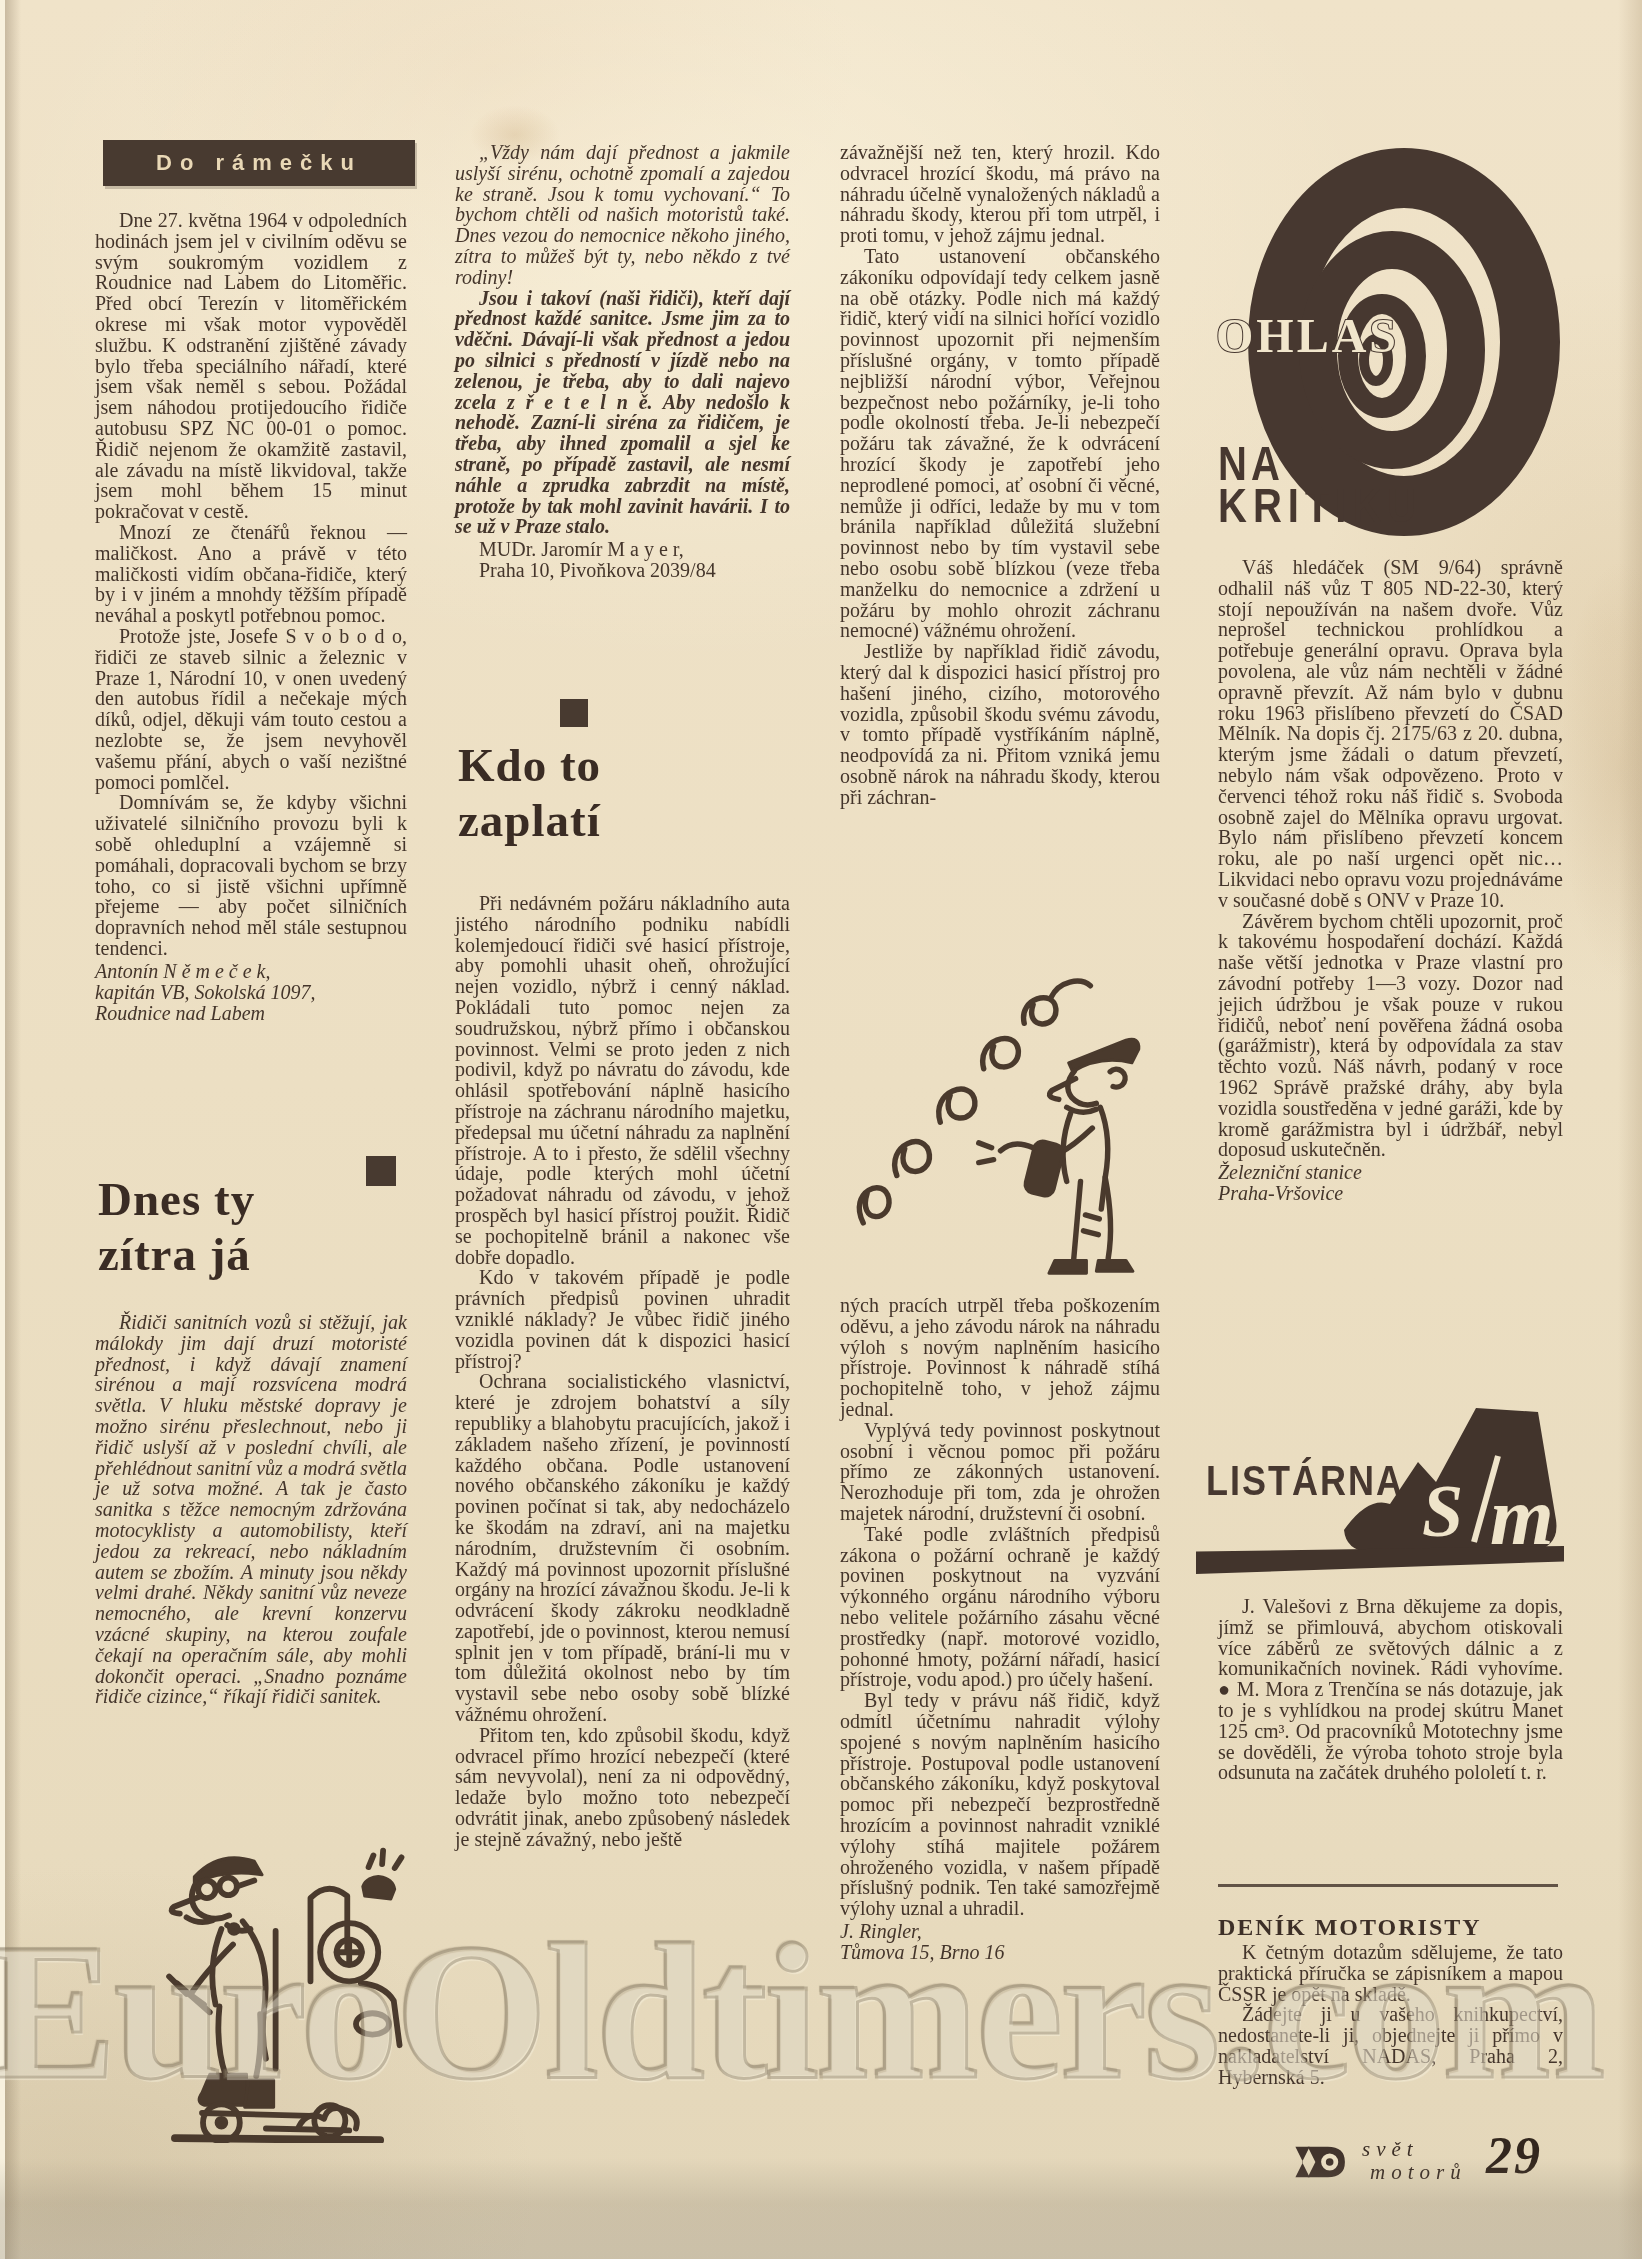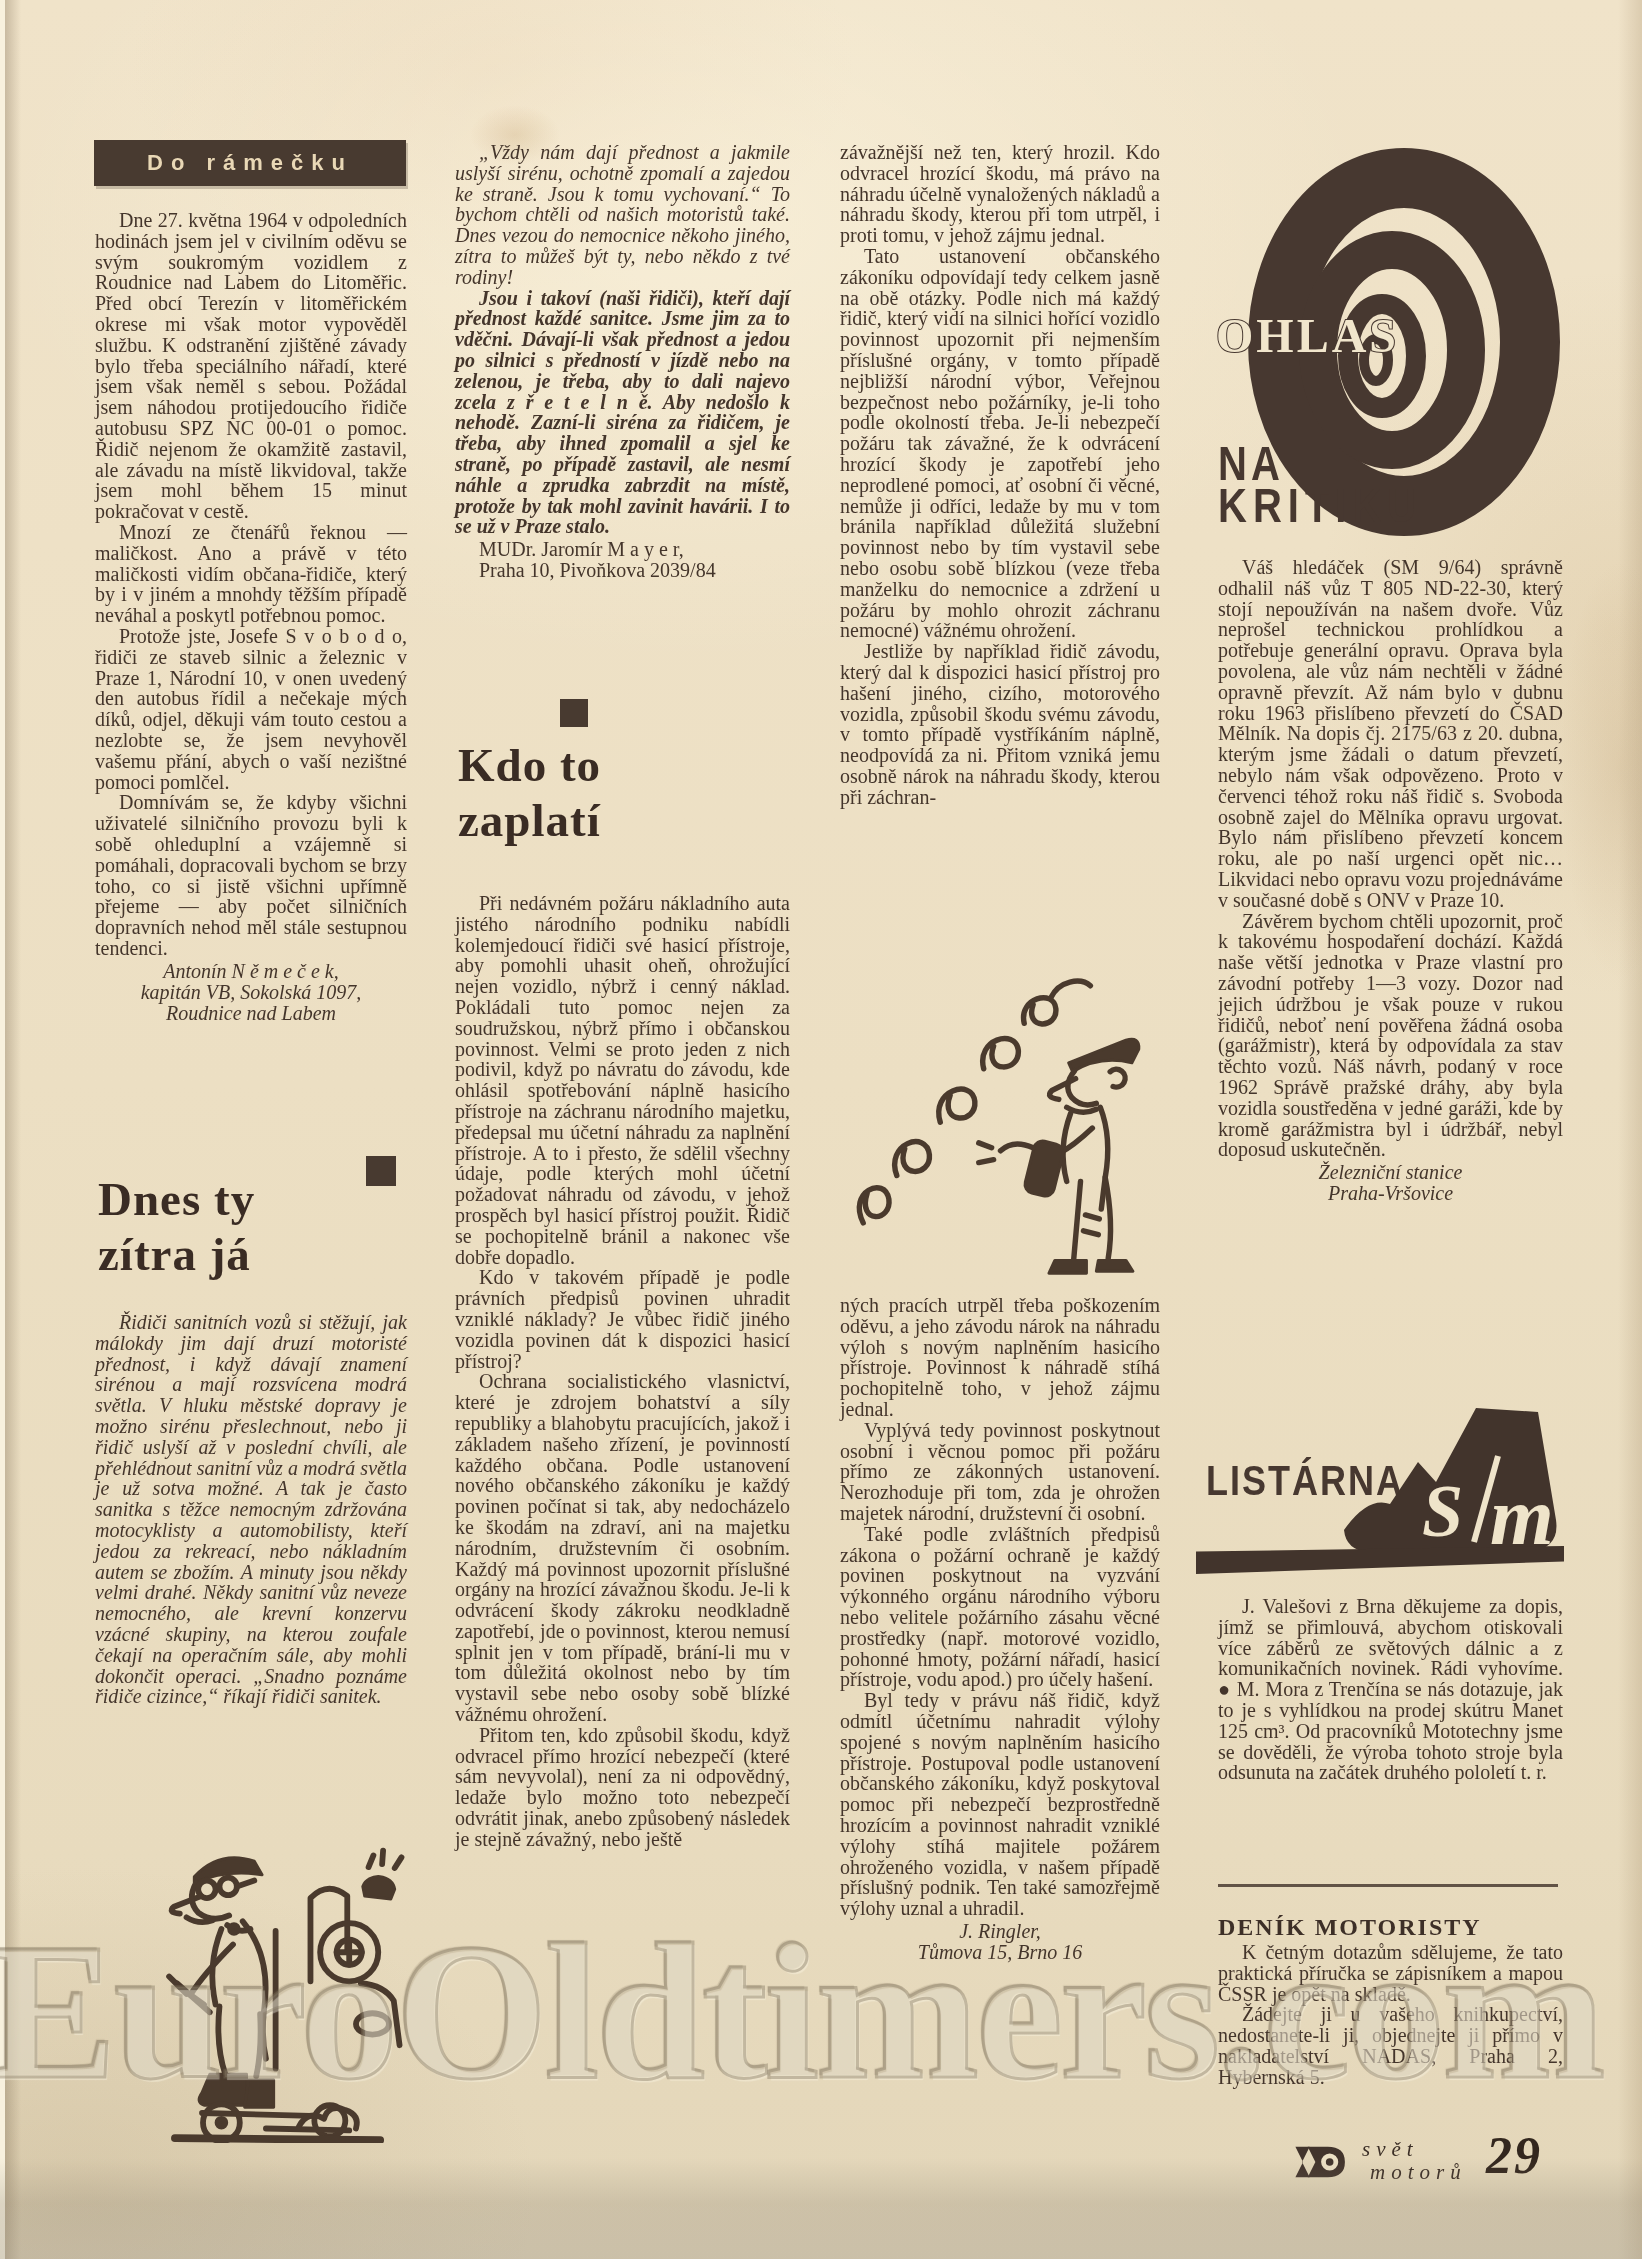--- a/index.html
+++ b/index.html
@@ -20,21 +20,21 @@
     background:linear-gradient(180deg,rgba(140,131,114,0),rgba(140,131,114,.26) 45%,rgba(163,156,142,.38));}
   .stain1{position:absolute;left:470px;top:105px;width:90px;height:60px;border-radius:50%;
     background:radial-gradient(closest-side,rgba(171,124,63,.18),transparent);}
   .stain2{position:absolute;left:1560px;top:560px;width:120px;height:420px;border-radius:50%;
     background:radial-gradient(closest-side,rgba(160,120,70,.14),transparent);}
 
   .abs{position:absolute;}
   .body-text p{margin:0;text-indent:24px;font-size:20px;line-height:20.8px;text-align:justify;}
   .italic-block p{font-style:italic;}
   .bold-it{font-weight:bold;}
-  .sig{font-style:italic;text-align:center;font-size:20px;line-height:21px;margin-top:2px;}
+  .sig{font-style:italic;text-align:left;font-size:20px;line-height:21px;margin-top:2px;}
   .sig span{display:block;}
   .headline{font-weight:bold;font-size:47px;line-height:55px;color:#3a2c24;letter-spacing:1px;}
   .badge{background:#483a30;color:#e9d8b6;font-family:"Liberation Sans",sans-serif;
     font-weight:bold;font-size:22px;letter-spacing:8px;text-align:center;line-height:46px;
     box-shadow:2px 3px 0 rgba(72,58,48,.25);}
   .sq{background:#483a30;}
   .cond{font-family:"Liberation Sans",sans-serif;font-weight:bold;color:#473830;
     transform:scaleY(1.18);transform-origin:left top;letter-spacing:4px;}
   .rule{height:3px;background:#4a3b31;opacity:.85;}
   .denik-title{font-weight:bold;font-size:24px;letter-spacing:2px;color:#3d2f27;}
@@ -50,21 +50,21 @@
 </head>
 <body>
 
 <div class="page">
   <div class="scan-strip"></div>
   <div class="edge-left"></div>
   <div class="edge-right"></div>
   <div class="stain1"></div>
   <div class="stain2"></div>
 
-  <div class="abs badge" style="left:94px;top:140px;width:312px;height:46px;">Do rámečku</div>
+  <div class="abs badge" style="left:103px;top:140px;width:312px;height:46px;">Do rámečku</div>
 
   <div class="abs body-text" style="left:95px;top:210px;width:312px;">
     <p>Dne 27. května 1964 v odpoledních hodinách jsem jel v civilním oděvu se svým soukromým vozidlem z Roudnice nad Labem do Litoměřic. Před obcí Terezín v litoměřickém okrese mi však motor vypověděl službu. K odstranění zjištěné závady bylo třeba speciálního nářadí, které jsem však neměl s sebou. Požádal jsem náhodou protijedoucího řidiče autobusu SPZ NC 00-01 o pomoc. Řidič nejenom že okamžitě zastavil, ale závadu na místě likvidoval, takže jsem mohl během 15 minut pokračovat v cestě.</p>
     <p>Mnozí ze čtenářů řeknou — maličkost. Ano a právě v této maličkosti vidím občana-řidiče, který by i v jiném a mnohdy těžším případě neváhal a poskytl potřebnou pomoc.</p>
     <p>Protože jste, Josefe S v o b o d o, řidiči ze staveb silnic a železnic v Praze 1, Národní 10, v onen uvedený den autobus řídil a nečekaje mých díků, odjel, děkuji vám touto cestou a nezlobte se, že jsem nevyhověl vašemu přání, abych o vaší nezištné pomoci pomlčel.</p>
     <p>Domnívám se, že kdyby všichni uživatelé silničního provozu byli k sobě ohleduplní a vzájemně si pomáhali, dopracovali bychom se brzy toho, co si jistě všichni upřímně přejeme — aby počet silničních dopravních nehod měl stále sestupnou tendenci.</p>
     <div class="sig">
       <span>Antonín N ě m e č e k,</span>
       <span>kapitán VB, Sokolská 1097,</span>
       <span>Roudnice nad Labem</span>

